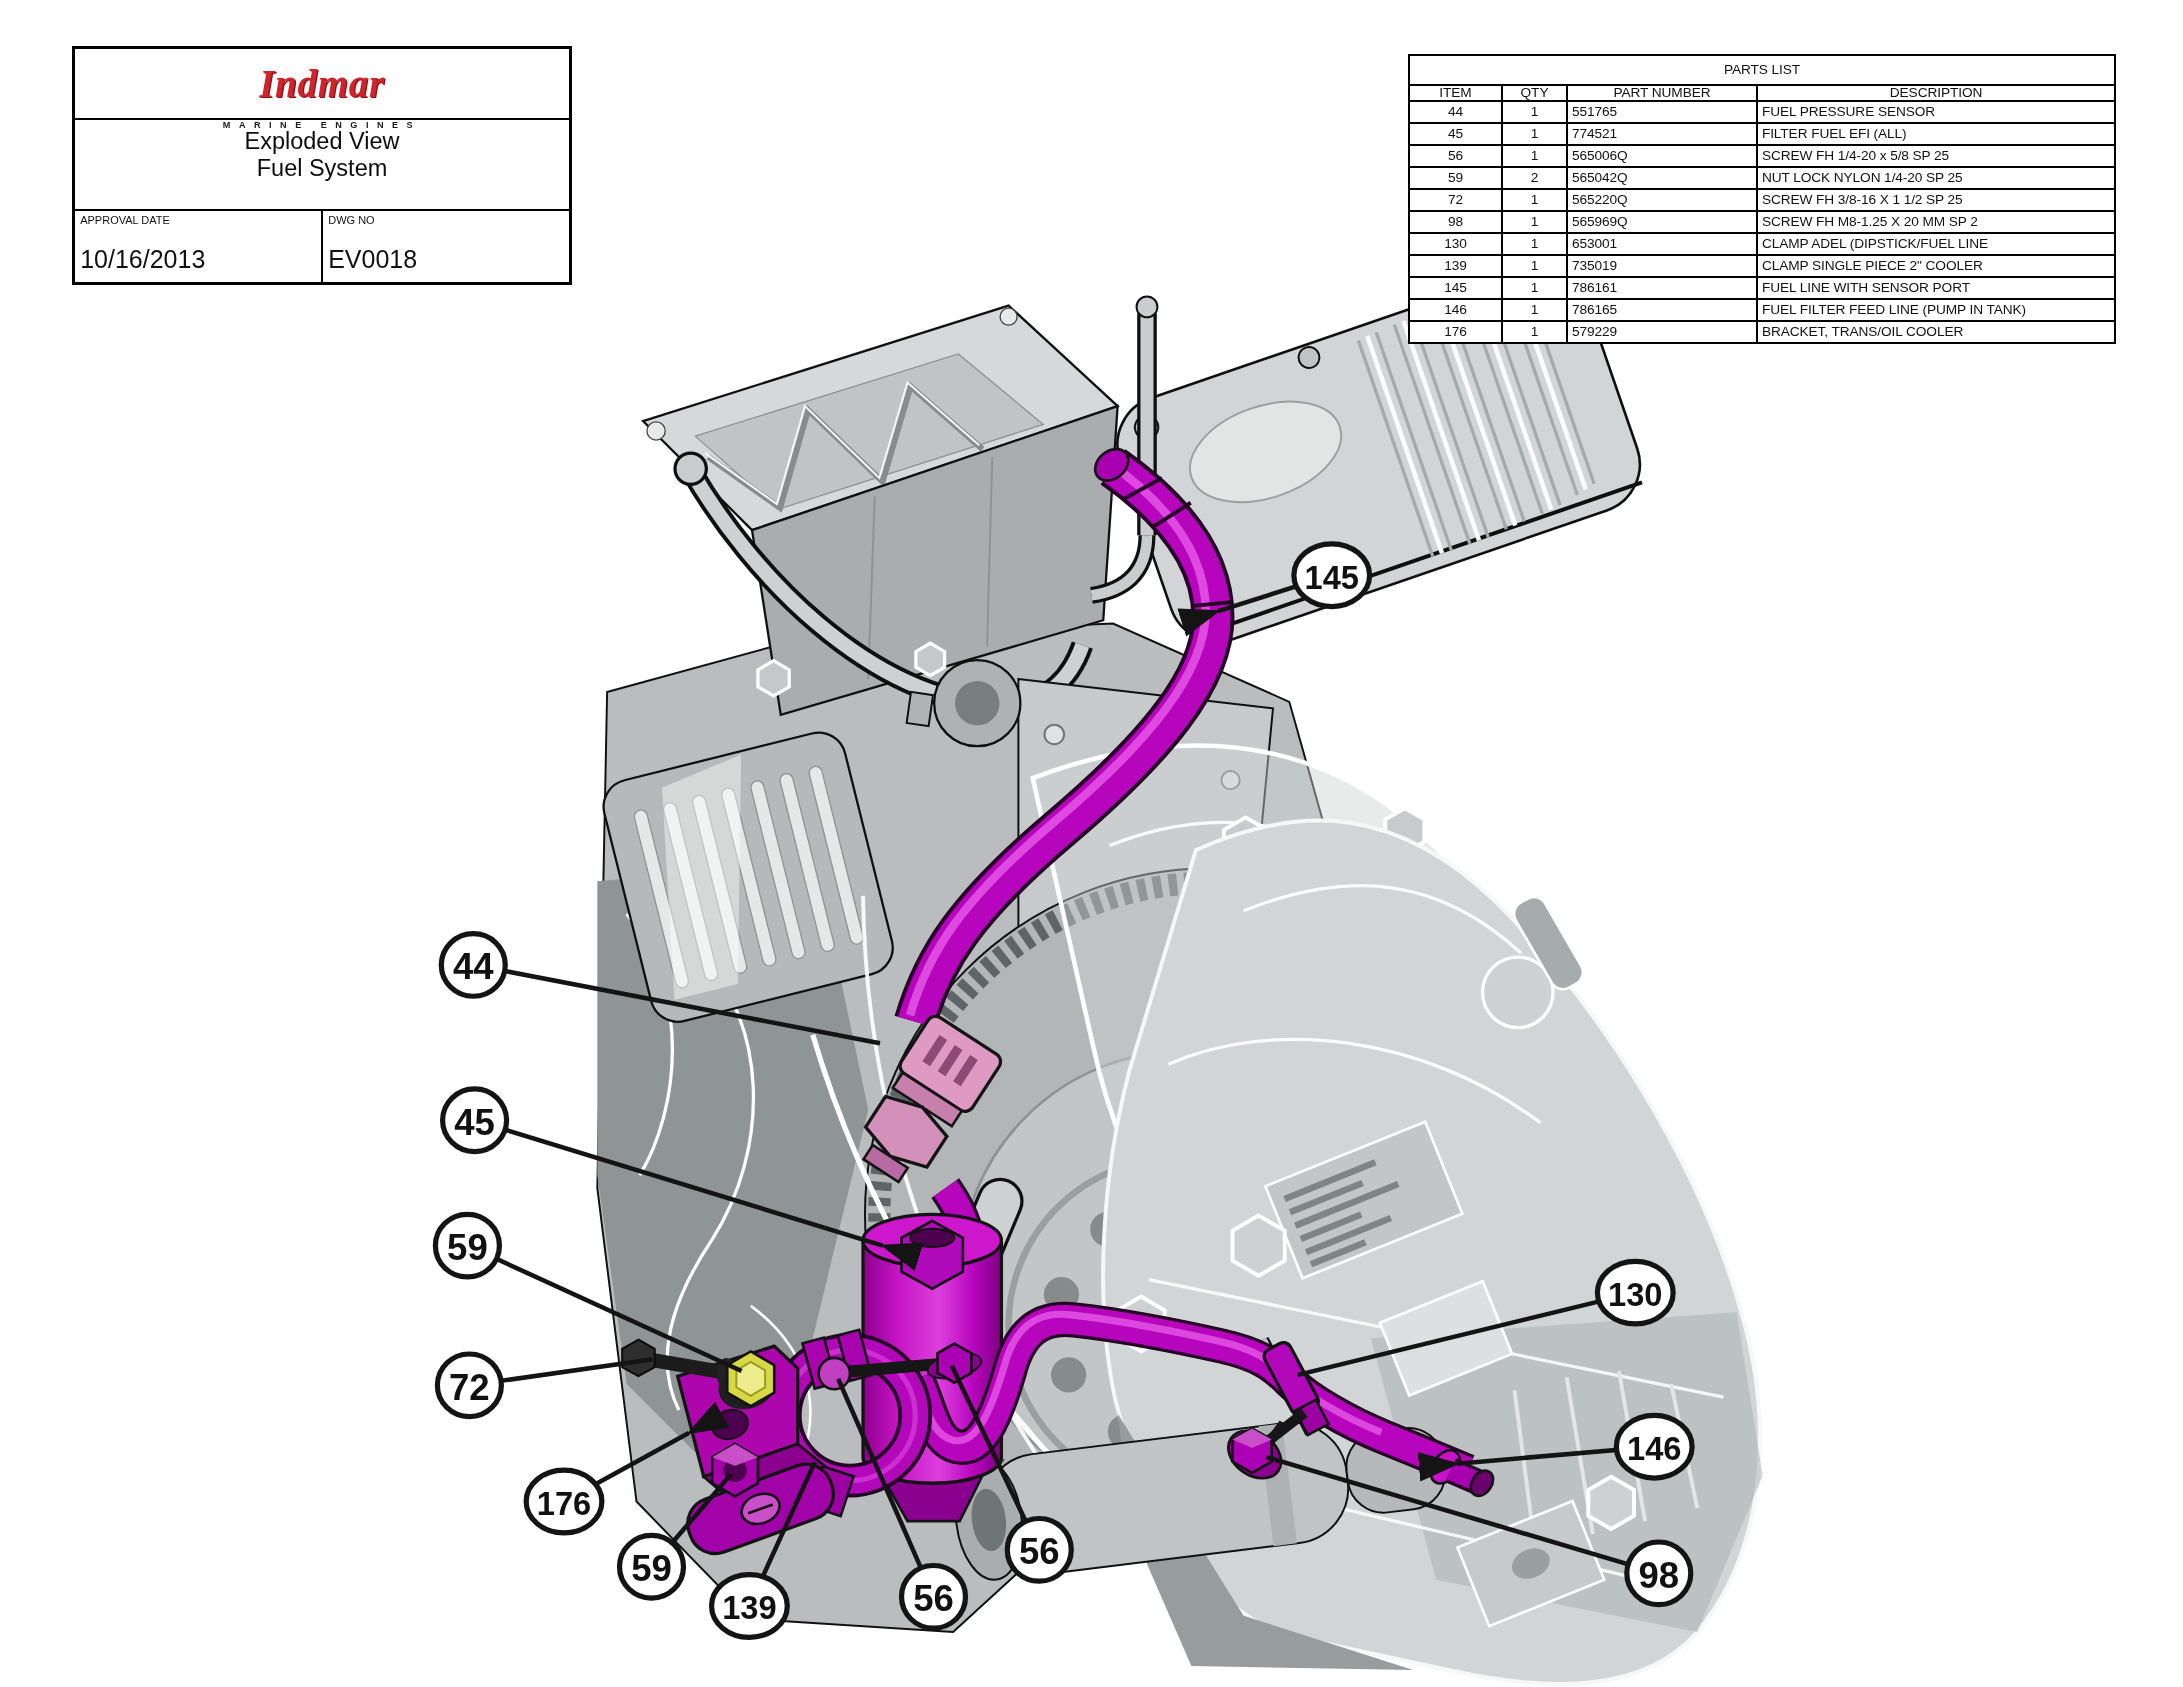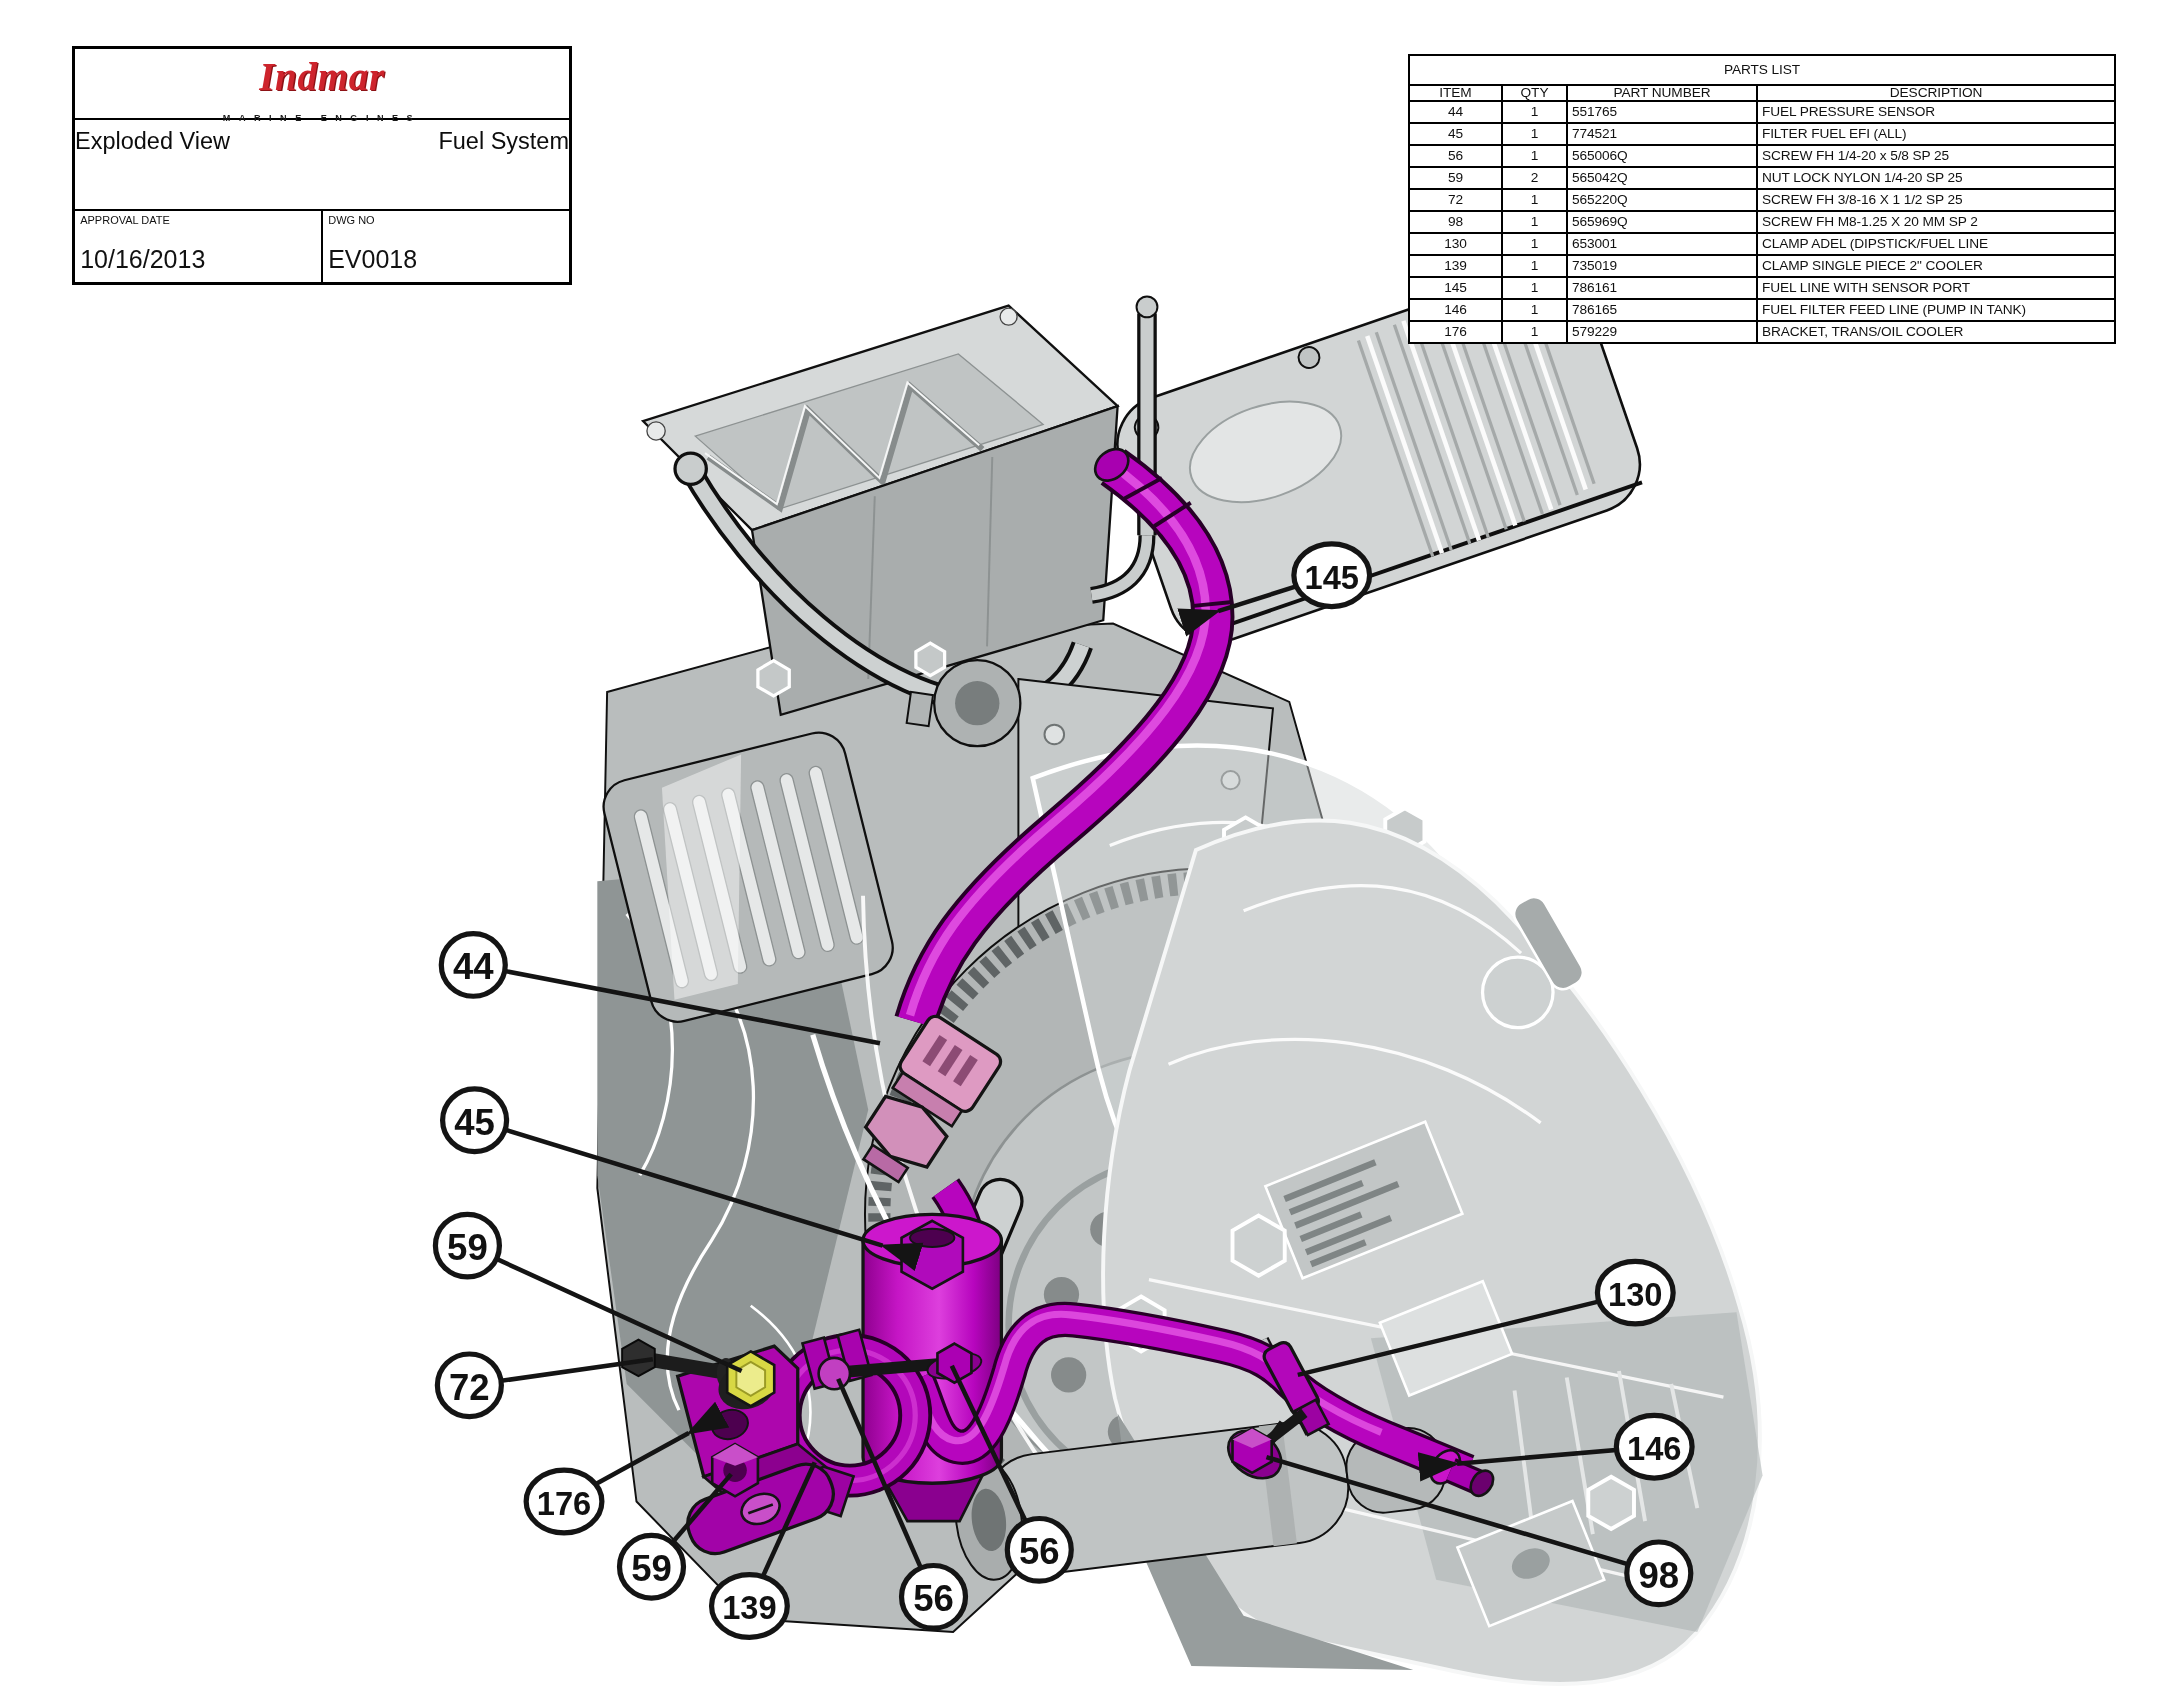--- a/index.html
+++ b/index.html
@@ -3,24 +3,24 @@
 <meta charset="utf-8">
 <style>
   *{box-sizing:border-box;margin:0;padding:0}
   html,body{background:#ffffff}
   body{width:2183px;height:1687px;position:relative;font-family:"Liberation Sans",sans-serif;color:#111}
   #page{position:absolute;left:0;top:0;width:2183px;height:1687px;background:#fff;overflow:hidden}
   svg#diagram{position:absolute;left:0;top:0}
 
   
   .title-block{position:absolute;left:72px;top:46px;width:500px;height:239px;border:3.3px solid #000;background:#fff;display:flex;flex-direction:column}
-  .tb-logo-cell{height:71px;border-bottom:2.6px solid #000;text-align:center;padding-top:8px}
+  .tb-logo-cell{height:71px;border-bottom:2.6px solid #000;text-align:center;padding-top:15px}
   .tb-logo{font-family:"Liberation Serif",serif;font-style:italic;font-weight:bold;font-size:39px;line-height:40px;color:#ce242c;letter-spacing:0.7px;text-shadow:1.3px 1.3px 0 #8d1216}
   .tb-logo-sub{font-size:9.1px;font-weight:bold;letter-spacing:8.5px;color:#1a1a1a;margin-top:16px}
-  .tb-mid{flex:1;border-bottom:2.6px solid #000;display:flex;flex-direction:row;justify-content:space-between;padding:7.8px 0 11.8px}
+  .tb-mid{flex:1;border-bottom:2.6px solid #000;display:flex;flex-direction:column;justify-content:flex-start;padding:7.8px 0 11.8px}
   .tb-line1,.tb-line2{text-align:center;font-size:23.5px;color:#0d0d0d}
   .tb-bottom{height:71px;display:flex}
   .tb-cell{flex:1;padding:2.6px 5.2px;overflow:hidden}
   .tb-cell + .tb-cell{border-left:2.6px solid #000}
   .tb-label{font-size:11px;letter-spacing:0px}
   .tb-value{font-size:25px;margin-top:19px;letter-spacing:0px}
 
   
   table.parts-table{position:absolute;left:1408px;top:54px;width:706px;border-collapse:collapse;table-layout:fixed;background:#fff;font-size:13.7px;letter-spacing:-0.1px}
   .parts-table th,.parts-table td{border:2px solid #000;height:22px;padding:0 3.9px;line-height:1;font-weight:normal;white-space:nowrap;overflow:hidden}

